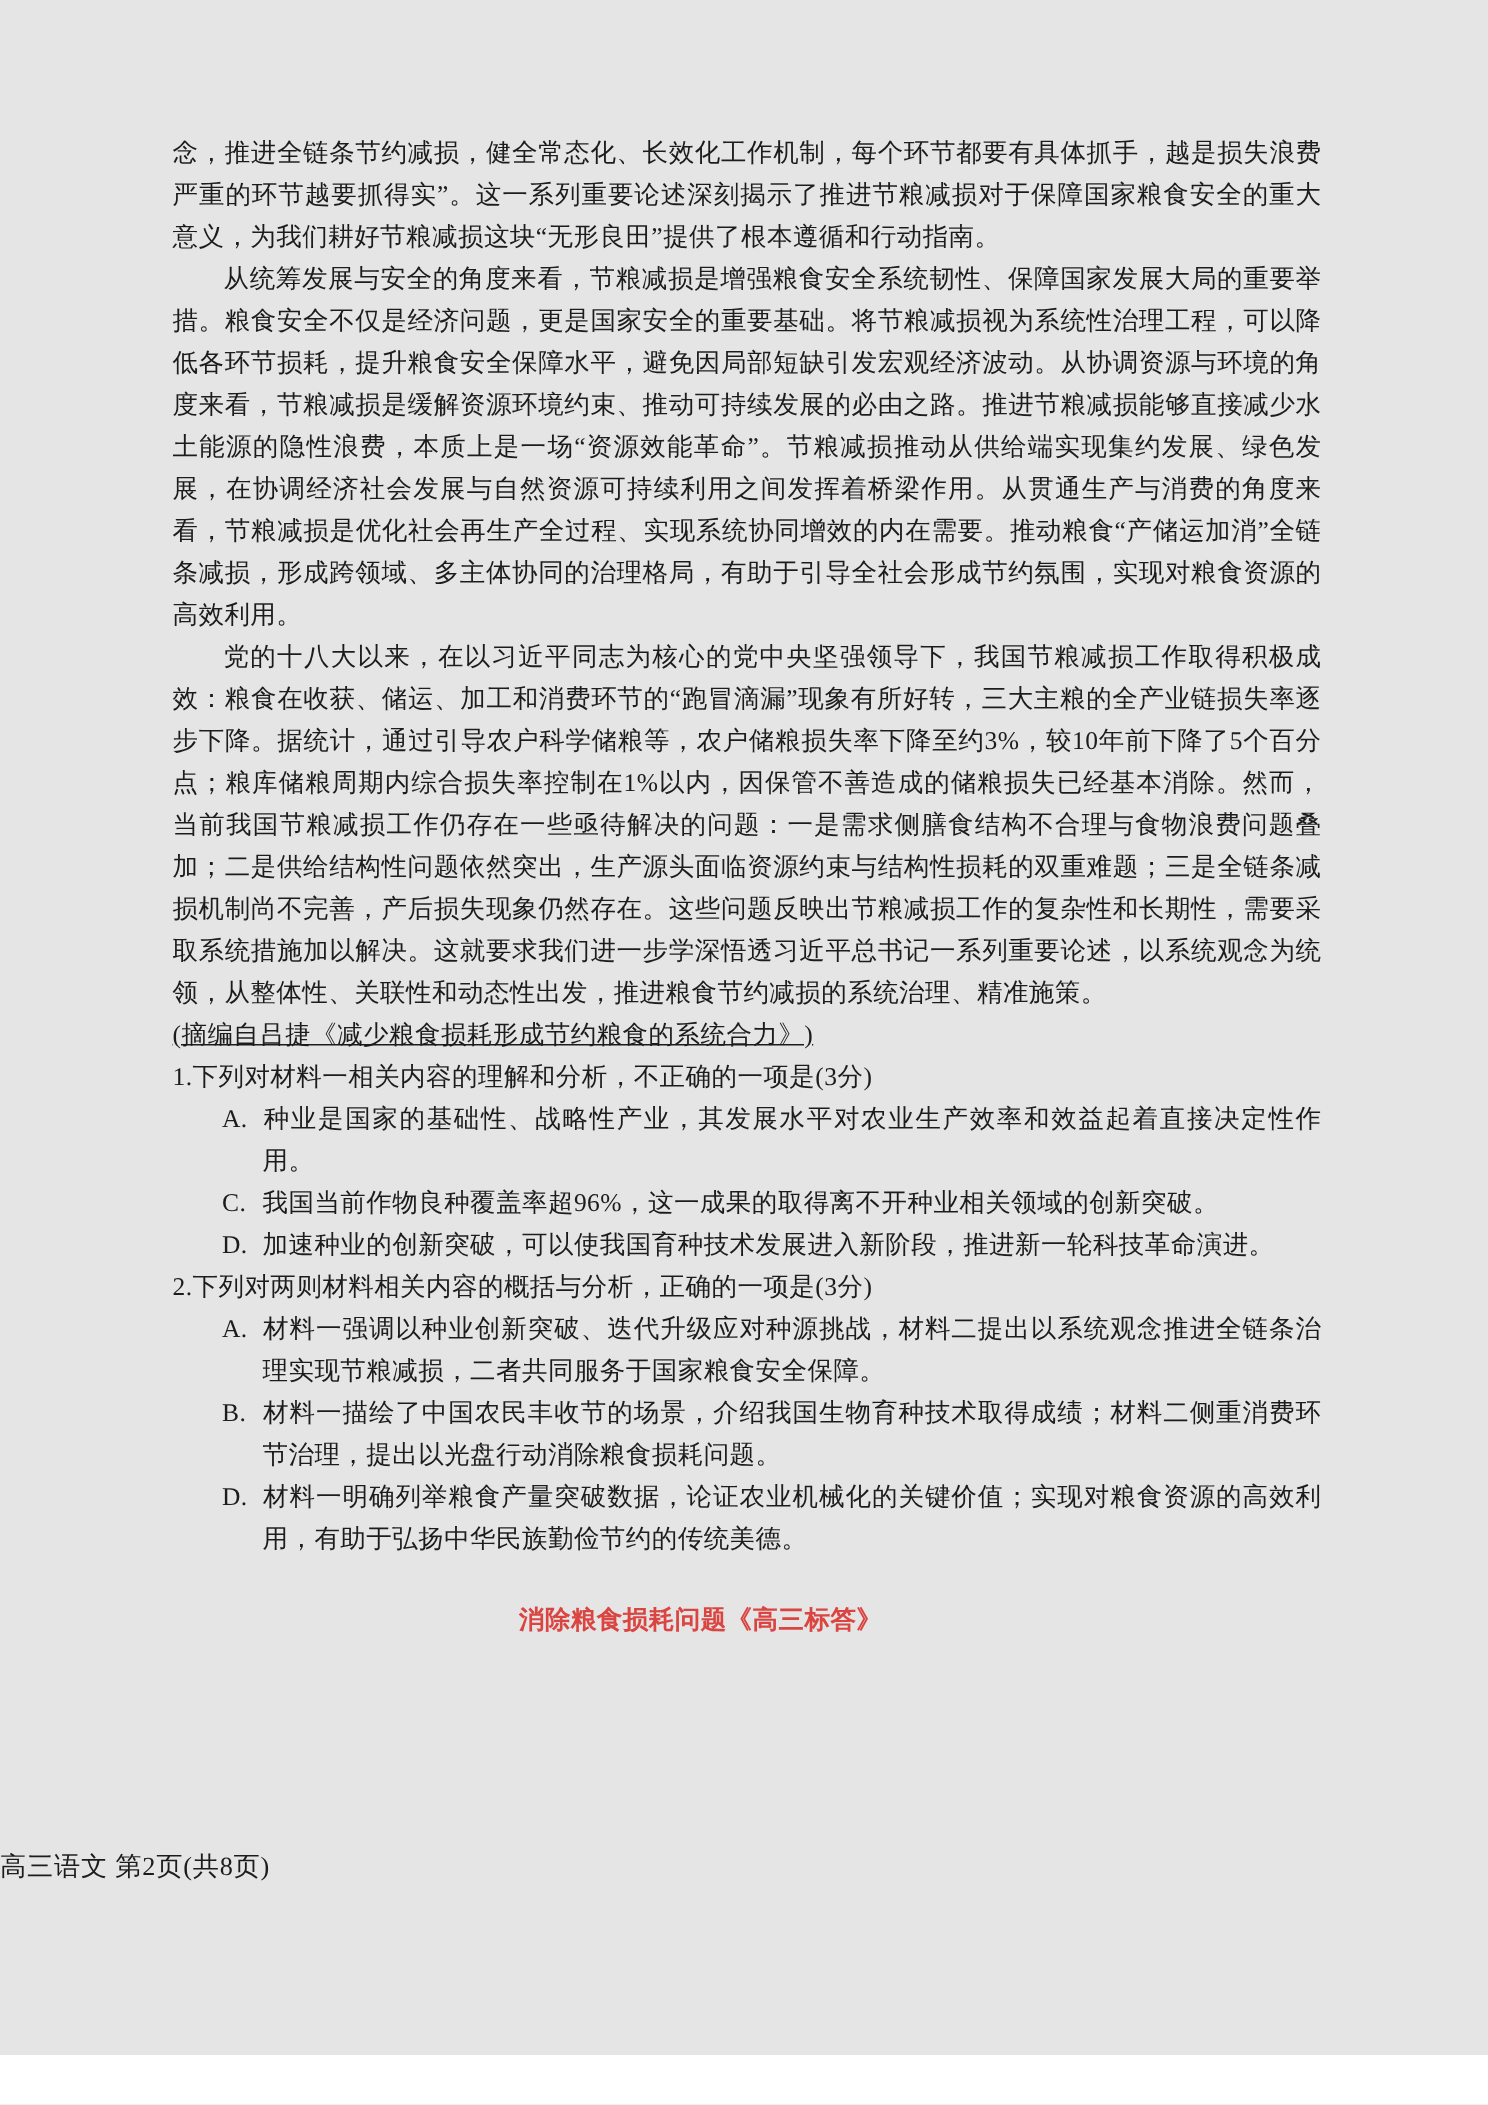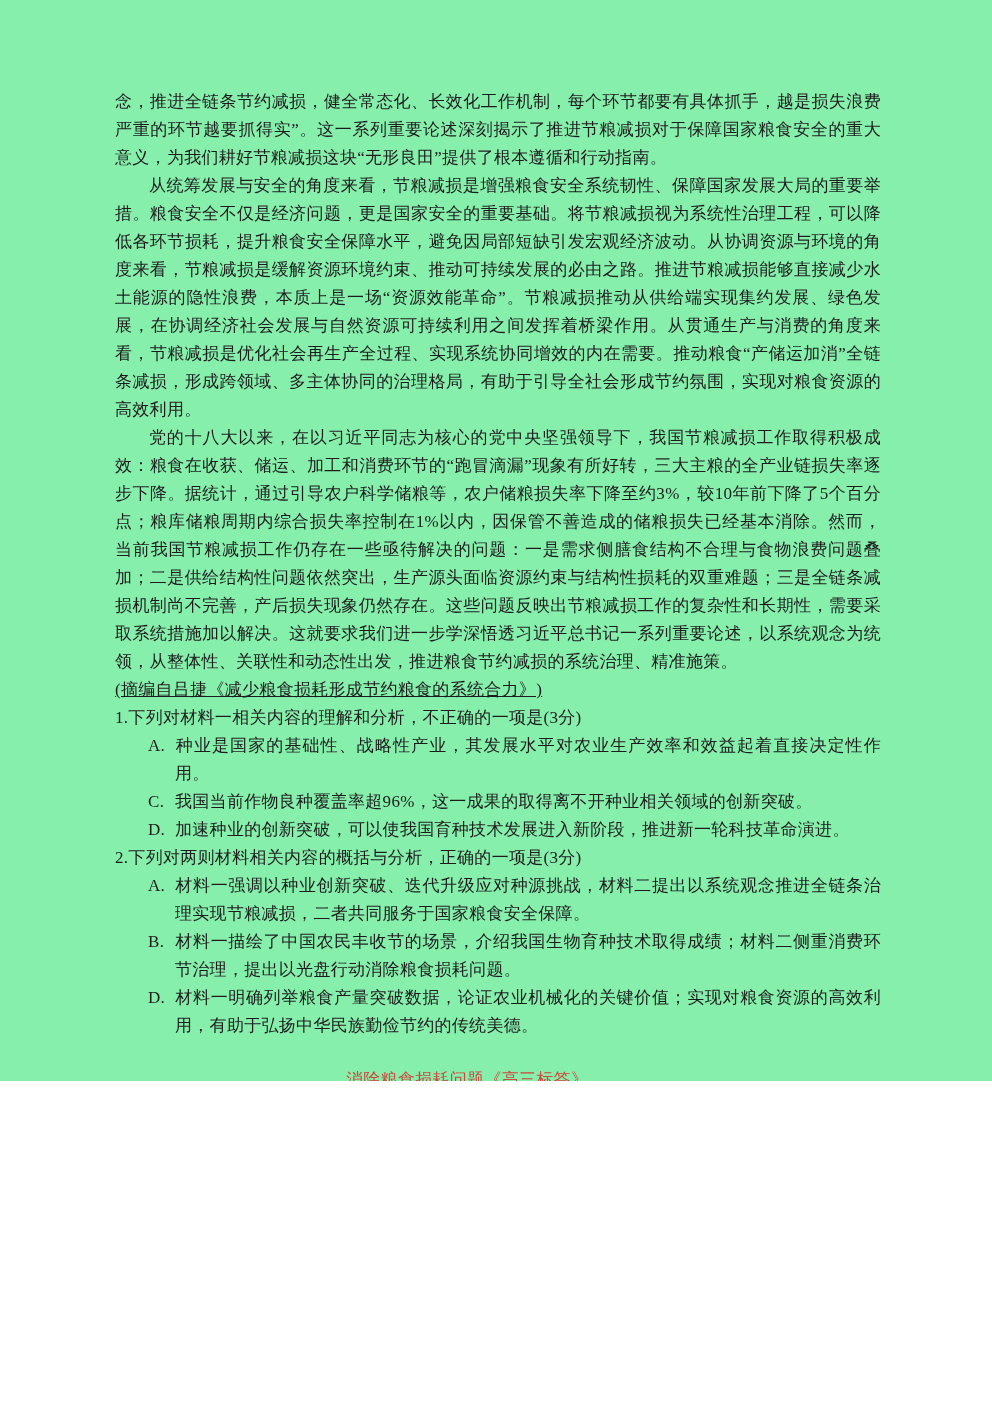--- a/index.html
+++ b/index.html
@@ -3,22 +3,22 @@
 <meta charset="utf-8">
 <style>
   html, body {
     margin: 0;
     padding: 0;
     background: #ffffff;
   }
   .page {
     position: relative;
     width: 992px;
-    height: 1081px;
-    background: #86efac;
+    height: 1370px;
+    background: #e5e5e5;
     font-family: "Liberation Serif", "DejaVu Serif", serif;
     color: #1c1c1c;
     overflow: hidden;
   }
   .content {
     position: absolute;
     left: 115px;
     top: 88px;
     width: 766px;
     font-size: 17px;
@@ -98,16 +98,16 @@
 
     <div class="question">
       <p class="stem">2.下列对两则材料相关内容的概括与分析，正确的一项是(3分)</p>
       <p class="option"><span class="opt-label">A.</span><span>材料一强调以种业创新突破、迭代升级应对种源挑战，材料二提出以系统观念推进全链条治理实现节粮减损，二者共同服务于国家粮食安全保障。</span></p>
       <p class="option"><span class="opt-label">B.</span><span>材料一描绘了中国农民丰收节的场景，介绍我国生物育种技术取得成绩；材料二侧重消费环节治理，提出以光盘行动消除粮食损耗问题。</span></p>
       <p class="option"><span class="opt-label">D.</span><span>材料一明确列举粮食产量突破数据，论证农业机械化的关键价值；实现对粮食资源的高效利用，有助于弘扬中华民族勤俭节约的传统美德。</span></p>
     </div>
 
   </div>
 
-  <div class="watermark" style="color: rgb(217, 48, 44);">消除粮食损耗问题《高三标答》</div>
+  <div class="watermark" style="color: rgb(217, 48, 44); font-weight: bold;">消除粮食损耗问题《高三标答》</div>
 
   <div class="footer">高三语文 第2页(共8页)</div>
 </div>
 
 </body></html>

